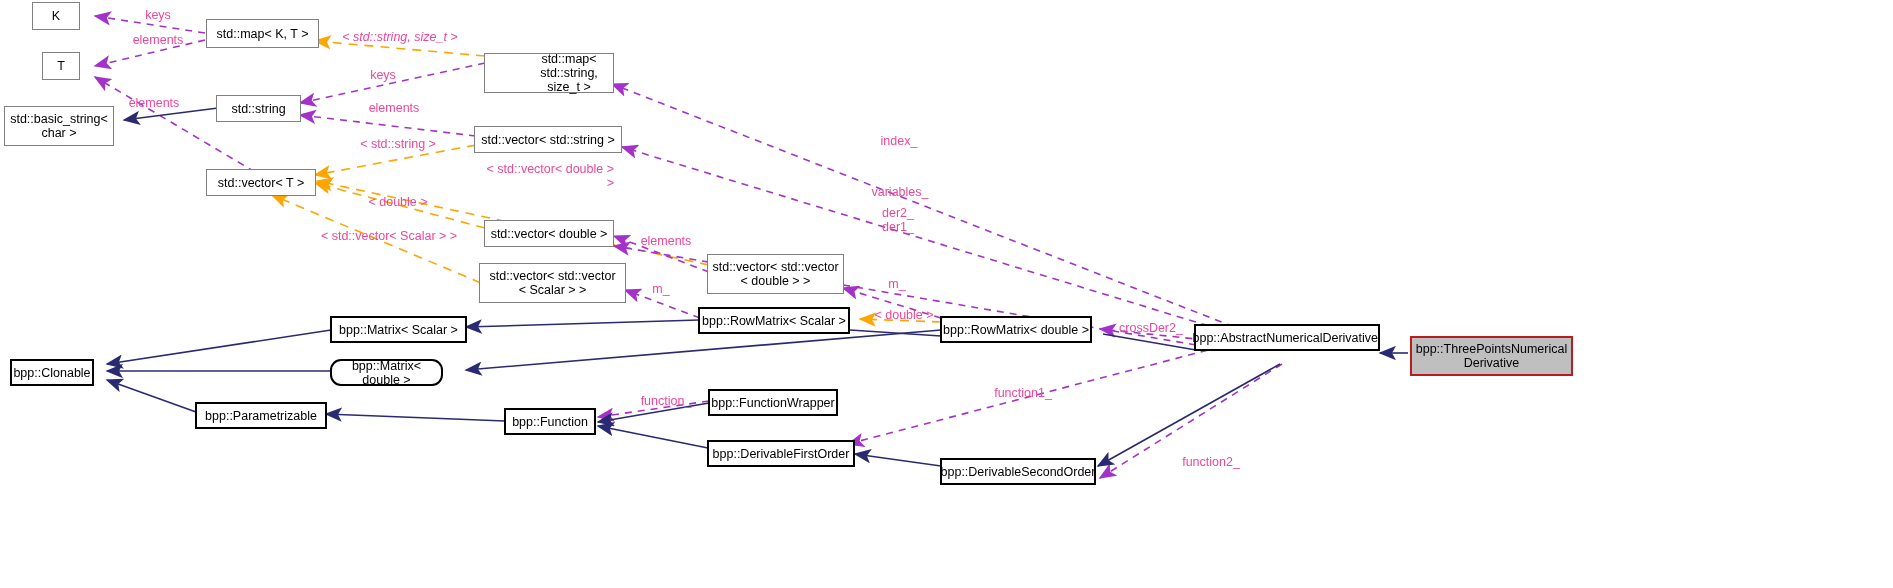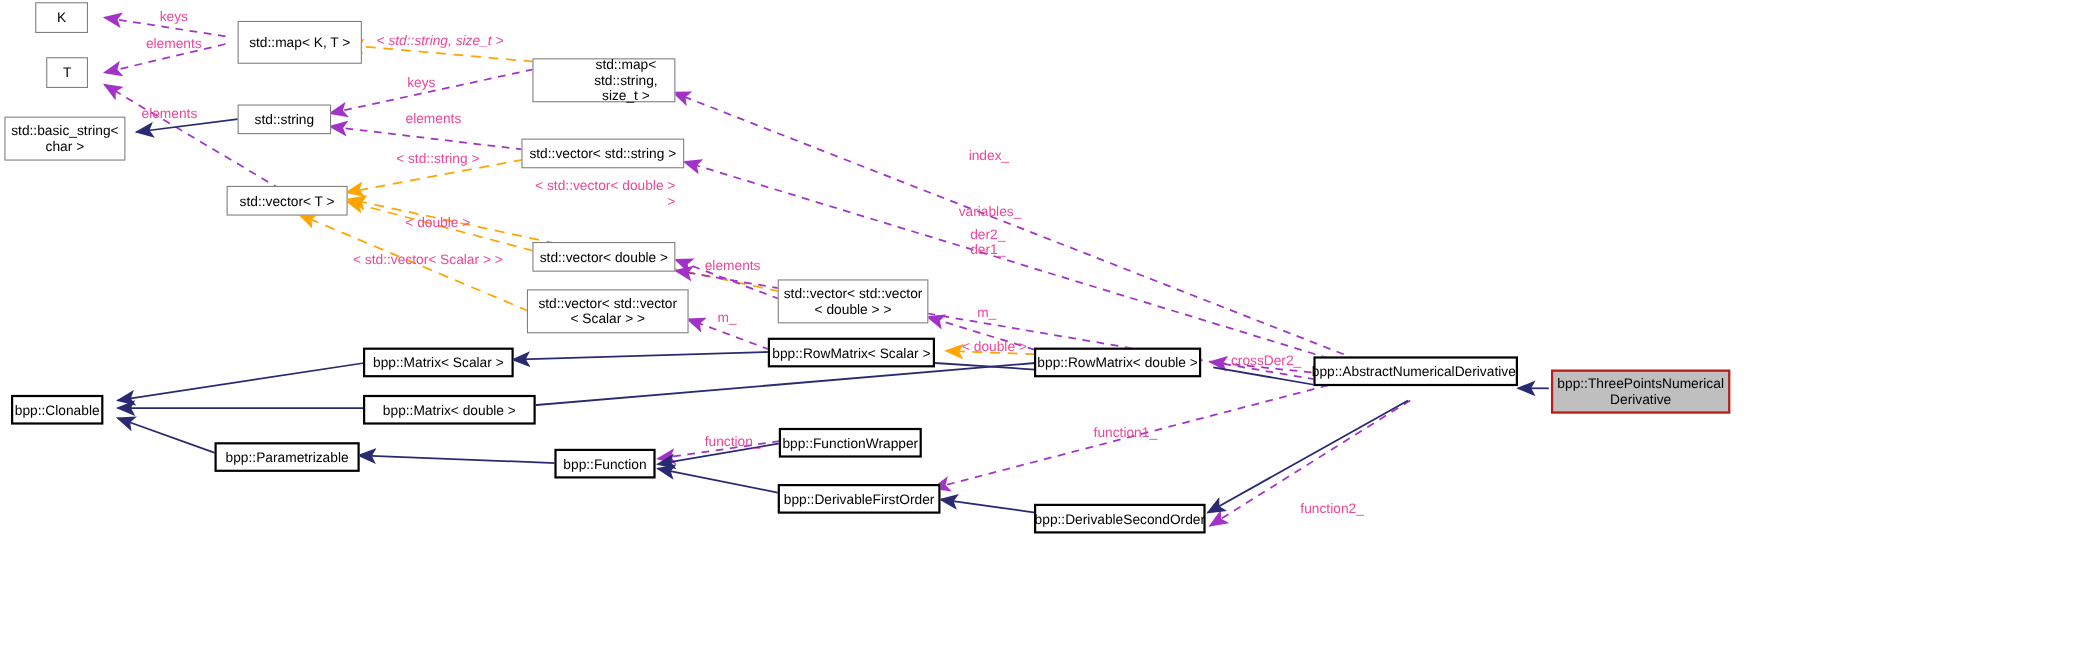--- a/index.html
+++ b/index.html
@@ -125,42 +125,42 @@
     </g>
   </svg>
 
   <div class="node" style="left:32px;top:2px;width:48px;height:28px;"><span>K</span></div>
 
   <div class="node" style="left:42px;top:52px;width:38px;height:28px;"><span>T</span></div>
 
   <div class="node" style="left:4px;top:106px;width:110px;height:40px;"><span>std::basic_string&lt;
 char &gt;</span></div>
 
-  <div class="node" style="left:216px;top:19px;width:113px;height:39px;"><span>std::map&lt; K, T &gt;</span></div>
+  <div class="node" style="left:206px;top:19px;width:113px;height:29px;"><span>std::map&lt; K, T &gt;</span></div>
 
   <div class="node" style="left:216px;top:95px;width:85px;height:27px;"><span>std::string</span></div>
 
   <div class="node" style="left:484px;top:53px;width:130px;height:40px;padding-left:40px;"><span>std::map&lt; std::string,
 size_t &gt;</span></div>
 
   <div class="node" style="left:206px;top:169px;width:110px;height:27px;"><span>std::vector&lt; T &gt;</span></div>
 
   <div class="node" style="left:474px;top:126px;width:148px;height:27px;"><span>std::vector&lt; std::string &gt;</span></div>
 
   <div class="node" style="left:484px;top:220px;width:130px;height:27px;"><span>std::vector&lt; double &gt;</span></div>
 
   <div class="node" style="left:479px;top:263px;width:147px;height:40px;"><span>std::vector&lt; std::vector
 &lt; Scalar &gt; &gt;</span></div>
 
   <div class="node" style="left:707px;top:254px;width:137px;height:40px;"><span>std::vector&lt; std::vector
 &lt; double &gt; &gt;</span></div>
 
   <div class="node bold" style="left:330px;top:316px;width:137px;height:27px;"><span>bpp::Matrix&lt; Scalar &gt;</span></div>
 
-  <div class="node bold" style="left:330px;top:359px;width:157px;height:27px;"><span>bpp::Matrix&lt; double &gt;</span></div>
+  <div class="node bold" style="left:330px;top:359px;width:113px;height:27px;border-radius:11px;"><span>bpp::Matrix&lt; double &gt;</span></div>
 
   <div class="node bold" style="left:698px;top:307px;width:152px;height:27px;"><span>bpp::RowMatrix&lt; Scalar &gt;</span></div>
 
   <div class="node bold" style="left:940px;top:316px;width:152px;height:27px;"><span>bpp::RowMatrix&lt; double &gt;</span></div>
 
   <div class="node bold" style="left:10px;top:359px;width:84px;height:27px;"><span>bpp::Clonable</span></div>
 
   <div class="node bold" style="left:195px;top:402px;width:132px;height:27px;"><span>bpp::Parametrizable</span></div>
 
   <div class="node bold" style="left:504px;top:408px;width:92px;height:27px;"><span>bpp::Function</span></div>

